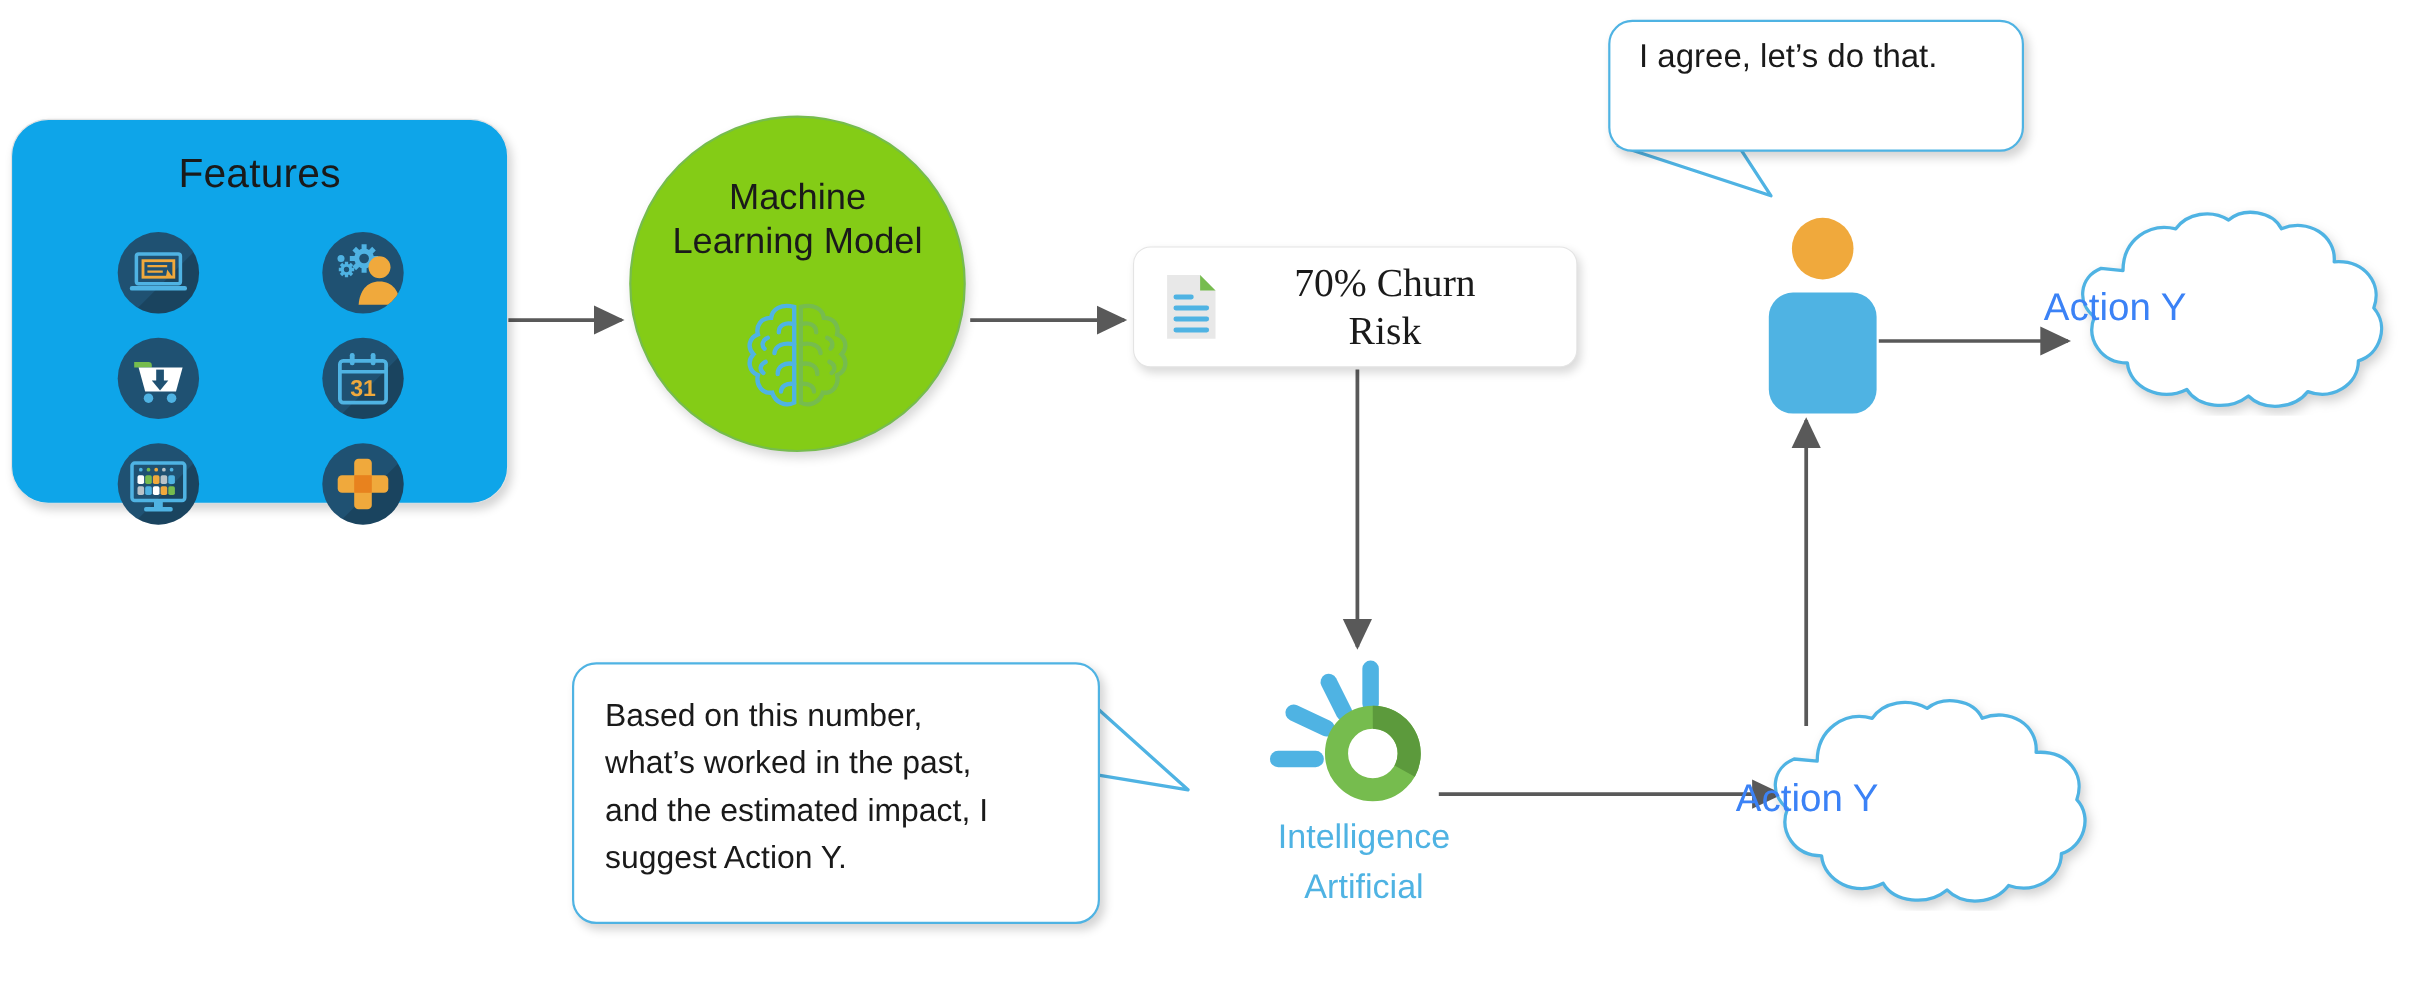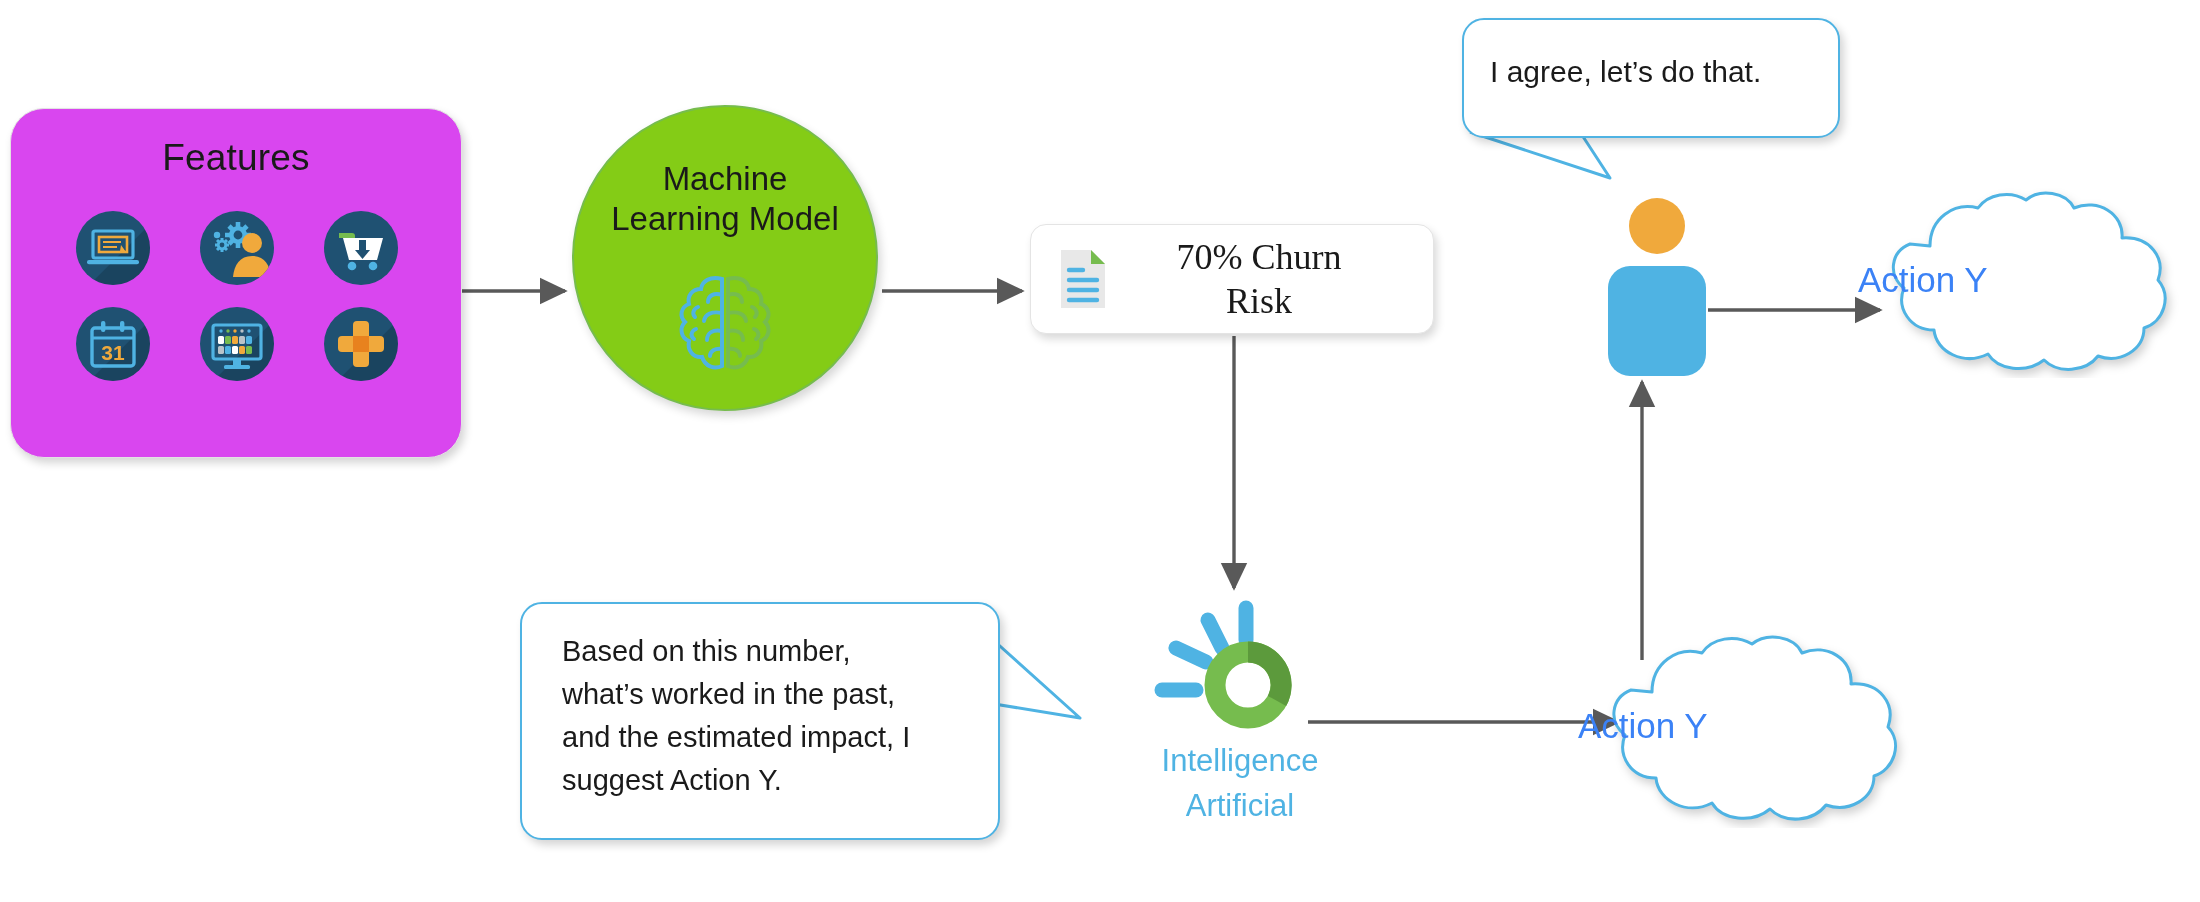--- a/index.html
+++ b/index.html
@@ -21,21 +21,21 @@
     background: #ffffff;
   }
   .abs { position: absolute; }
 
   
   #features-panel {
     left: 10px;
     top: 108px;
     width: 452px;
     height: 350px;
-    background: #d946ef;
+    background: #0ea5e9;
     border: 1.5px solid #e2e2e2;
     border-radius: 34px;
     box-shadow: 3px 5px 9px rgba(0,0,0,0.17);
     box-sizing: border-box;
   }
   #features-title {
     position: absolute;
     top: 28px;
     left: 0;
     width: 100%;
@@ -44,21 +44,21 @@
     color: #1a1a1a;
     font-weight: 400;
     letter-spacing: 0.2px;
   }
   #features-grid {
     position: absolute;
     top: 102px;
     left: 40px;
     width: 372px;
     display: grid;
-    grid-template-columns: repeat(3, 1fr);
+    grid-template-columns: repeat(2, 1fr);
     grid-row-gap: 22px;
     justify-items: center;
   }
   .feat-icon {
     width: 74px;
     height: 74px;
     border-radius: 50%;
     background: #1f5172;
     position: relative;
     overflow: hidden;
@@ -145,34 +145,34 @@
     border: 2px solid #4fb3e3;
     border-radius: 22px;
     box-shadow: 4px 5px 9px rgba(0,0,0,0.17);
     box-sizing: border-box;
   }
   #bubble-ai-body {
     left: 520px;
     top: 602px;
     width: 480px;
     height: 238px;
-    padding: 26px 40px;
+    padding: 26px 28px;
   }
   #bubble-ai-text {
     font-size: 29px;
     line-height: 43px;
     color: #1a1a1a;
     white-space: pre-line;
   }
   #bubble-person-body {
     left: 1462px;
     top: 18px;
     width: 378px;
     height: 120px;
-    padding: 32px 26px;
+    padding: 12px 26px;
   }
   #bubble-person-text {
     font-size: 30px;
     line-height: 40px;
     color: #1a1a1a;
   }
 
   
   #person { left: 1608px; top: 198px; }
   #person-head {

